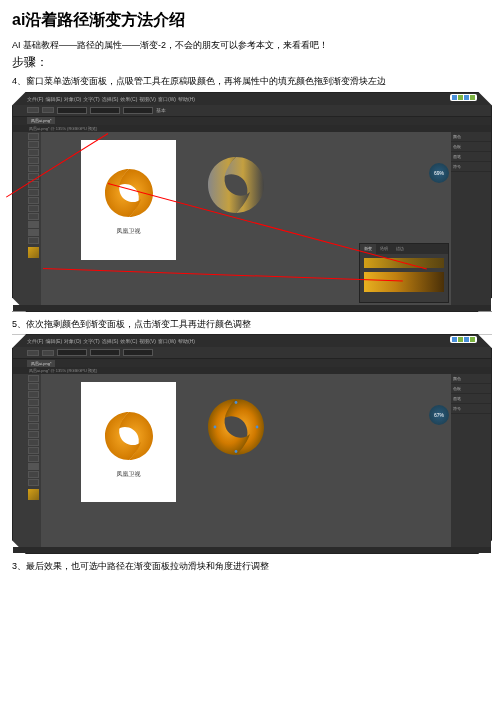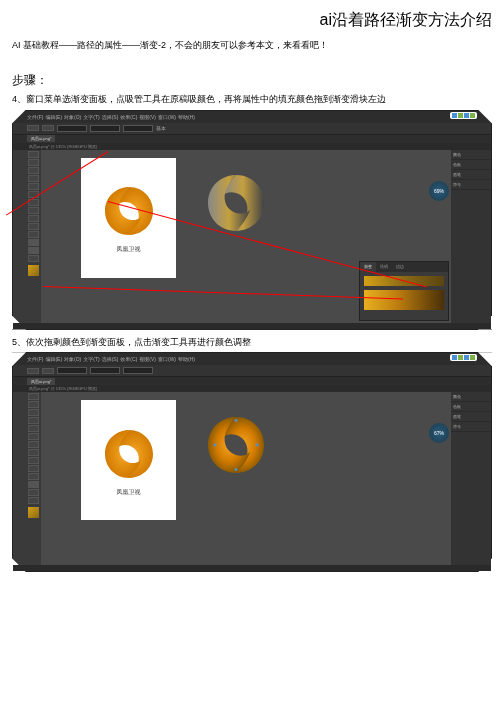--- a/index.html
+++ b/index.html
@@ -1,19 +1,19 @@
 <!DOCTYPE html>
 <html><head>
 <meta charset="utf-8">
 <style>
 *{margin:0;padding:0;box-sizing:border-box}
 body{font-family:Arial,"Microsoft YaHei",sans-serif;background:#fff;width:504px;font-size:10px;color:#000}
 .page{padding:10px 12px}
-h1{text-align:right;font-size:16px;font-weight:normal;margin-bottom:8px}
-.intro{font-size:9px;margin-bottom:20px}
+h1{text-align:left;font-size:16px;font-weight:bold;margin-bottom:8px}
+.intro{font-size:9px;margin-bottom:2px}
 .steps-label{font-size:12px;margin-bottom:4px}
 .step{font-size:9px;margin-bottom:4px;line-height:1.4}
 .ai-window{background:#3a3a3a;border:1px solid #222;margin-bottom:6px;position:relative;width:100%;height:220px}
 .win-cut{position:absolute;width:14px;height:14px;background:#fff}
 .cut-tl{top:-1px;left:-1px;clip-path:polygon(0 0,100% 0,0 100%)}
 .cut-tr{top:-1px;right:-1px;clip-path:polygon(0 0,100% 0,100% 100%)}
 .cut-bl{bottom:-1px;left:-1px;clip-path:polygon(0 0,0 100%,100% 100%)}
 .cut-br{bottom:-1px;right:-1px;clip-path:polygon(100% 0,100% 100%,0 100%)}
 .titlebar{height:12px;background:#2d2d2d;display:flex;align-items:center;padding:0 14px;gap:2px}
 .menu-item{color:#aaa;font-size:5px}
@@ -250,13 +250,14 @@
   <div class="rpanel">
     <div class="rpanel-item">颜色</div>
     <div class="rpanel-item">色板</div>
     <div class="rpanel-item">画笔</div>
     <div class="rpanel-item">符号</div>
   </div>
   <div class="gpu-badge">67%</div>
   <div class="statusbar"></div>
 </div>
 
+<p class="step">3、最后效果，也可选中路径在渐变面板拉动滑块和角度进行调整</p>
 </div>
 
 </body></html>

